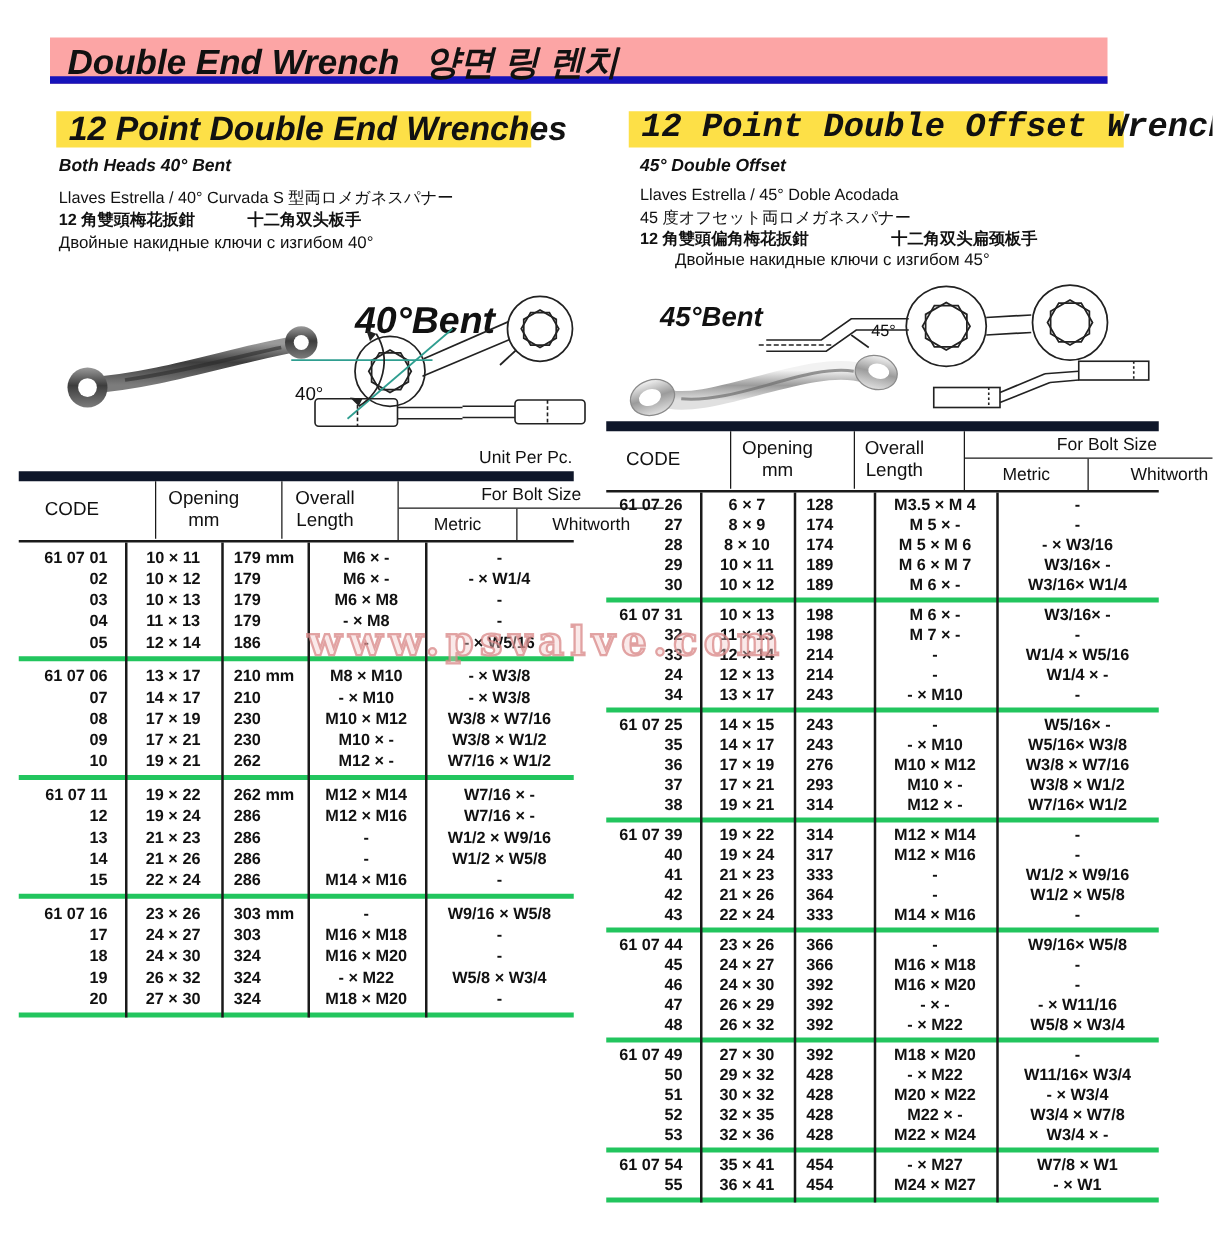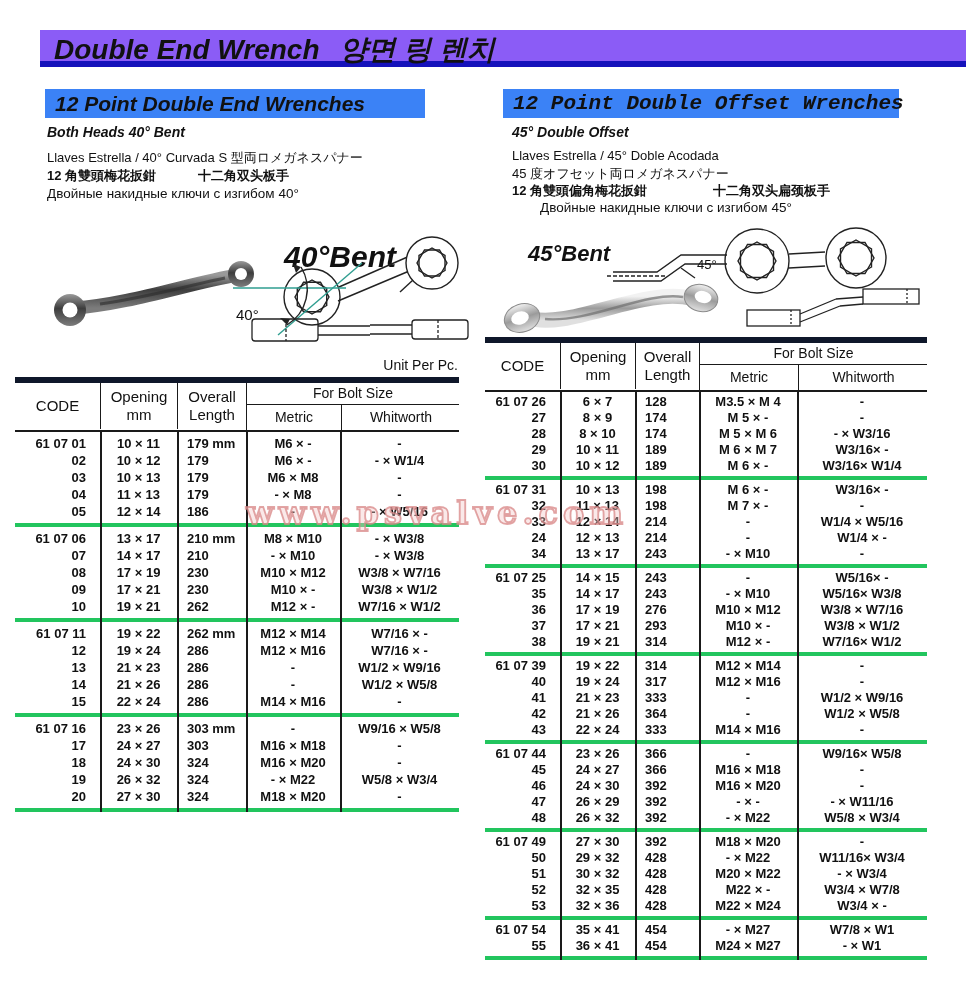--- a/index.html
+++ b/index.html
@@ -4,48 +4,48 @@
 <style>
   html,body { margin:0; padding:0; }
   body {
     width:970px; height:986px; position:relative; overflow:hidden;
     background:#ffffff; font-family:"Liberation Sans", sans-serif; color:#111;
   }
   .abs { position:absolute; }
 
   
   .titlebar {
-    position:absolute; left:40px; top:30px; width:926px; height:37px;
-    background:#8b5cf6; border-bottom:6px solid #1512bb;
+    position:absolute; left:40px; top:30px; width:846px; height:37px;
+    background:#fca5a5; border-bottom:6px solid #1512bb;
     font-style:italic; font-weight:bold; font-size:28px; line-height:39px;
     white-space:nowrap; padding-left:14px; box-sizing:border-box;
   }
   .titlebar .t-ko { margin-left:20px; }
 
   
   .sec-title {
-    position:absolute; height:29px; background:#3b82f6;
-    font-style:italic; font-weight:bold; font-size:21px; line-height:29px;
+    position:absolute; height:29px; background:#fde047;
+    font-style:italic; font-weight:bold; font-size:27px; line-height:29px;
     padding-left:10px; box-sizing:border-box; white-space:nowrap;
   }
   .sec-sub { position:absolute; font-style:italic; font-weight:bold; font-size:14px; white-space:nowrap; }
   .desc { position:absolute; font-size:13px; white-space:nowrap; }
   .desc.cjk { font-weight:bold; }
   .gapL { margin-left:42px; }
   .gapR { margin-left:66px; }
 
   .bent-label { position:absolute; font-style:italic; font-weight:bold; white-space:nowrap; }
   .unit-label { position:absolute; left:368px; top:357px; width:90px; text-align:right; font-size:14px; }
 
   
   svg text { font-family:"Liberation Sans", sans-serif; fill:#111; }
 
   
   .tbl { position:absolute; color:#111; }
-  .thead { border-top:6px solid #0f172a; border-bottom:2px solid #1a1a1a; display:grid; }
+  .thead { border-top:8px solid #0f172a; border-bottom:2px solid #1a1a1a; display:grid;gap:24px; }
   #left-table .thead  { grid-template-columns:85px 77px 69px 213px; }
   #right-table .thead { grid-template-columns:75px 75px 64px 228px; }
   .hcell {
     display:flex; flex-direction:column; justify-content:center; align-items:center;
     font-size:15px; height:46px; line-height:18px;
   }
   .bl15 { border-left:1.5px solid #1a1a1a; }
   .bolt-head .bolt-top { border-bottom:1.5px solid #1a1a1a; text-align:center; font-size:14px; height:21px; line-height:21px; }
   .bolt-sub { display:grid; }
   #left-table  .bolt-sub { grid-template-columns:94px 119px; }

